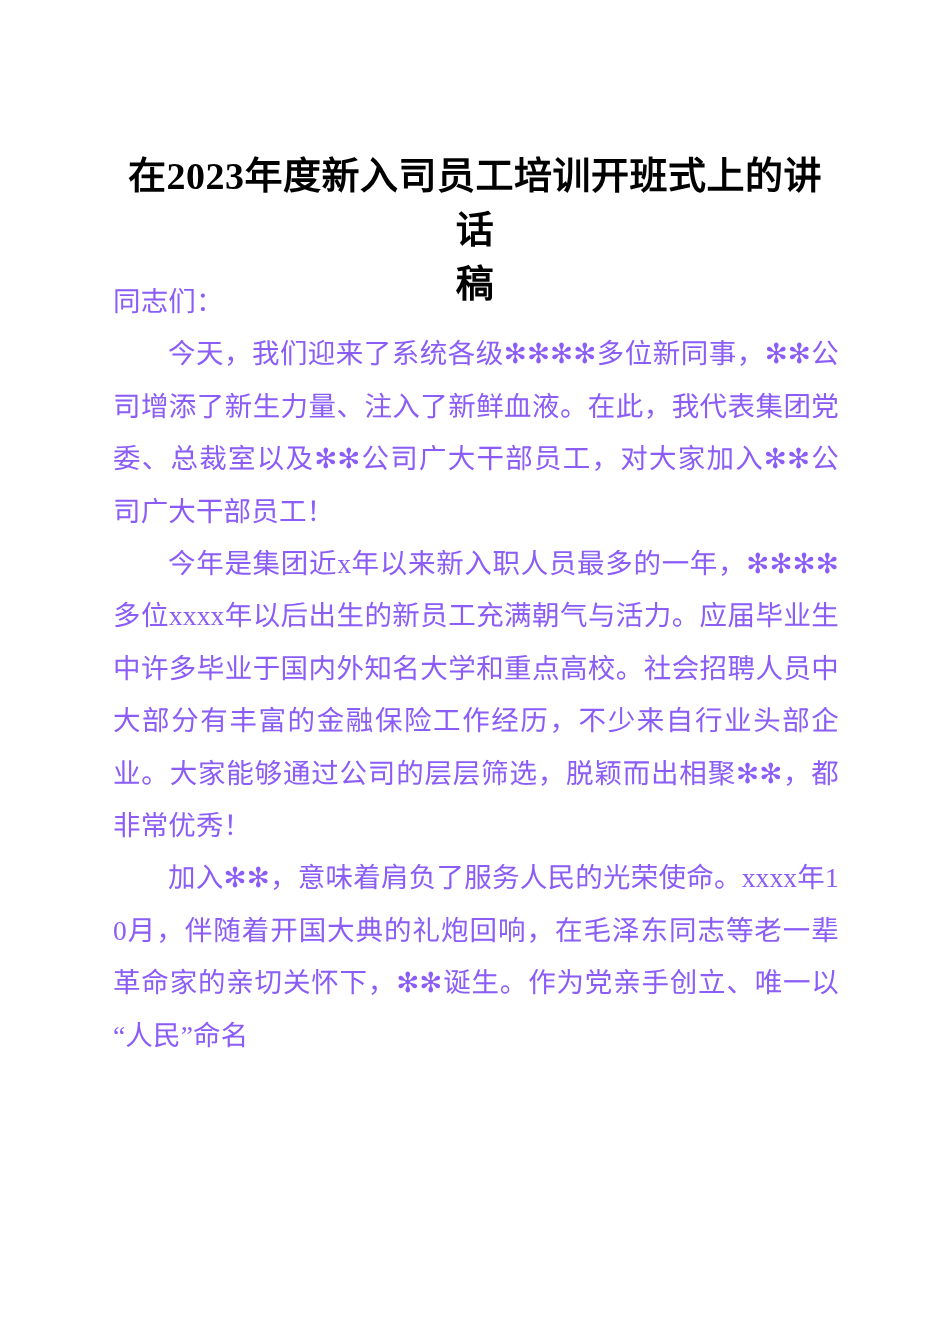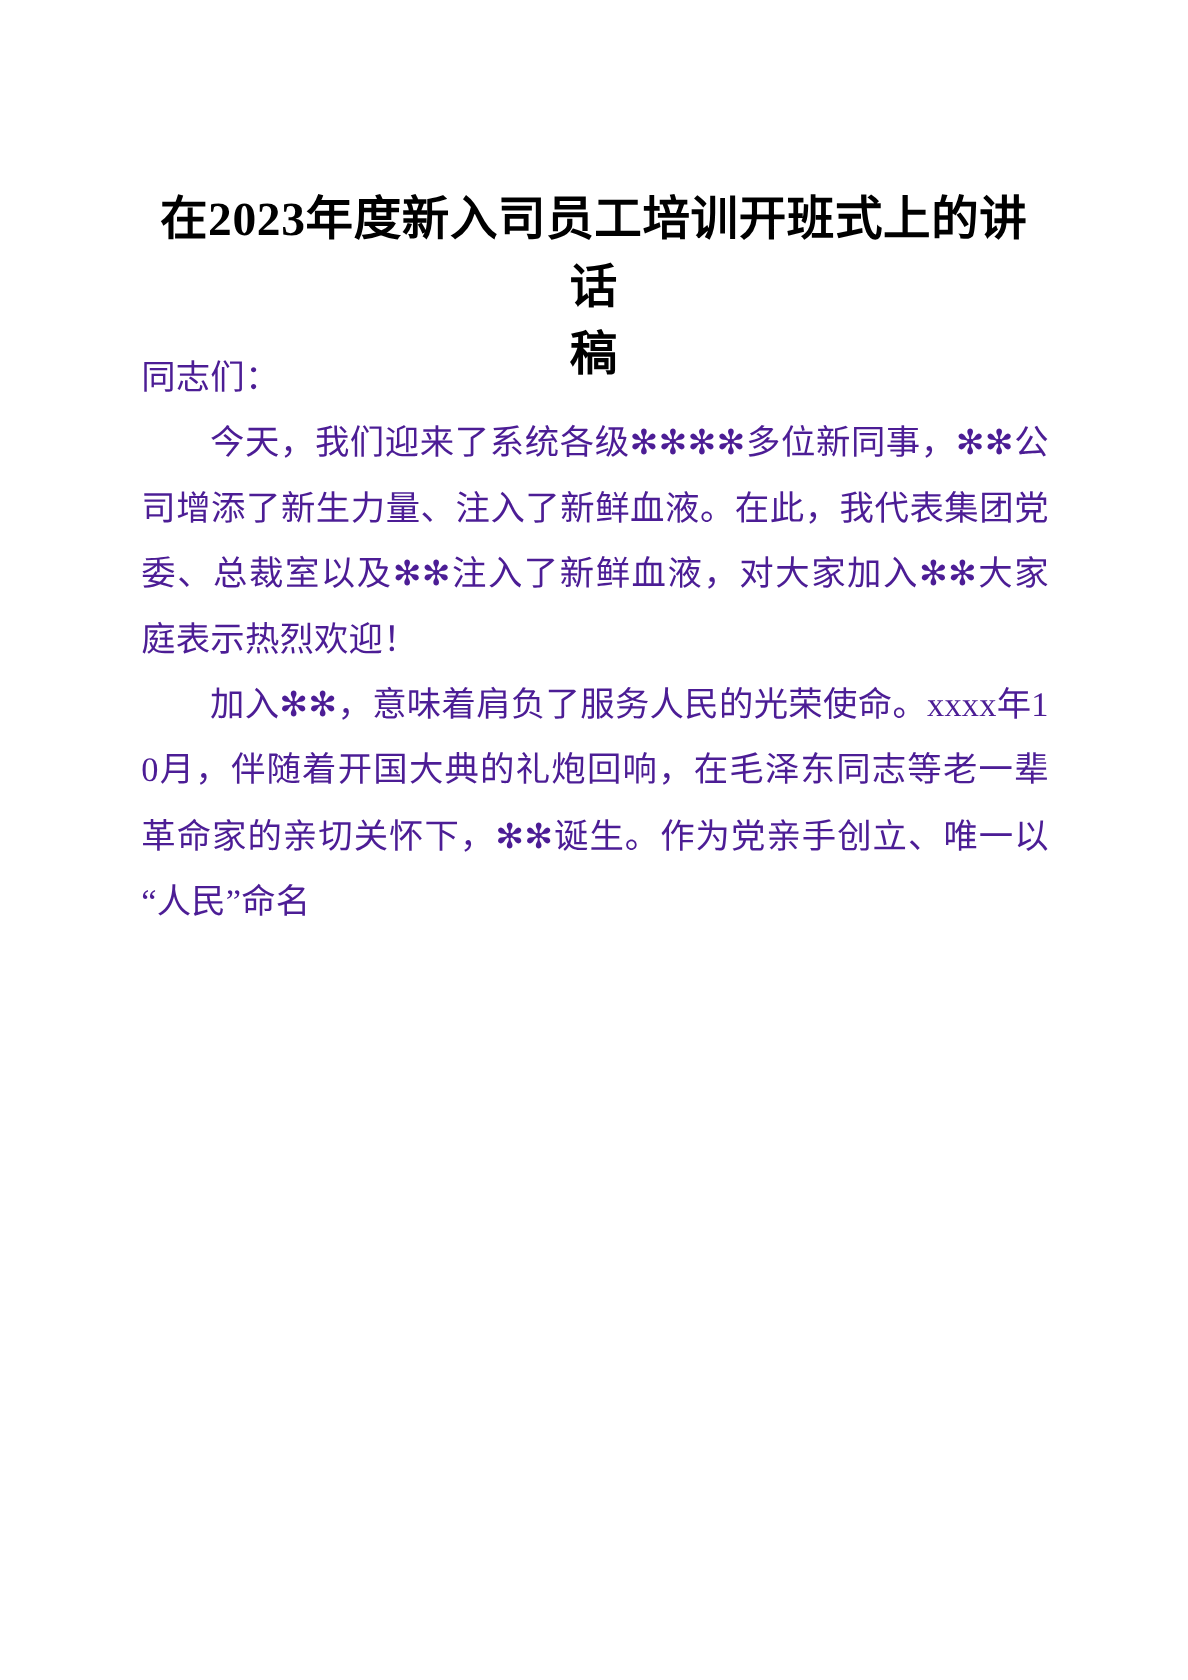--- a/index.html
+++ b/index.html
@@ -32,21 +32,21 @@
   .body-block {
     position: absolute;
     left: 113px;
     top: 276px;
     width: 726px;
   }
   .para {
     font-family: "Liberation Serif", "DejaVu Serif", serif;
     font-size: 27.5px;
     line-height: 52.4px;
-    color: #4c1d95;
+    color: #8b5cf6;
     text-align: justify;
     text-justify: inter-character;
     margin: 0;
     letter-spacing: 0.15px;
     word-break: break-all;
     -webkit-font-smoothing: antialiased;
   }
   .para.salutation {
     text-indent: 0;
   }
@@ -59,21 +59,22 @@
 
 <div class="page">
 
   <h1 class="doc-title">在2023年度新入司员工培训开班式上的讲话
 稿</h1>
 
   <div class="body-block">
 
     <p class="para salutation">同志们：</p>
 
-    <p class="para indent">今天，我们迎来了系统各级✻✻✻✻多位新同事，✻✻公司增添了新生力量、注入了新鲜血液。在此，我代表集团党委、总裁室以及✻✻注入了新鲜血液，对大家加入✻✻大家庭表示热烈欢迎！</p>
+    <p class="para indent">今天，我们迎来了系统各级✻✻✻✻多位新同事，✻✻公司增添了新生力量、注入了新鲜血液。在此，我代表集团党委、总裁室以及✻✻公司广大干部员工，对大家加入✻✻公司广大干部员工！</p>
 
+    <p class="para indent">今年是集团近x年以来新入职人员最多的一年，✻✻✻✻多位xxxx年以后出生的新员工充满朝气与活力。应届毕业生中许多毕业于国内外知名大学和重点高校。社会招聘人员中大部分有丰富的金融保险工作经历，不少来自行业头部企业。大家能够通过公司的层层筛选，脱颖而出相聚✻✻，都非常优秀！</p>
 
 
     <p class="para indent">加入✻✻，意味着肩负了服务人民的光荣使命。xxxx年10月，伴随着开国大典的礼炮回响，在毛泽东同志等老一辈革命家的亲切关怀下，✻✻诞生。作为党亲手创立、唯一以“人民”命名</p>
 
   </div>
 
 </div>
 
 </body></html>

